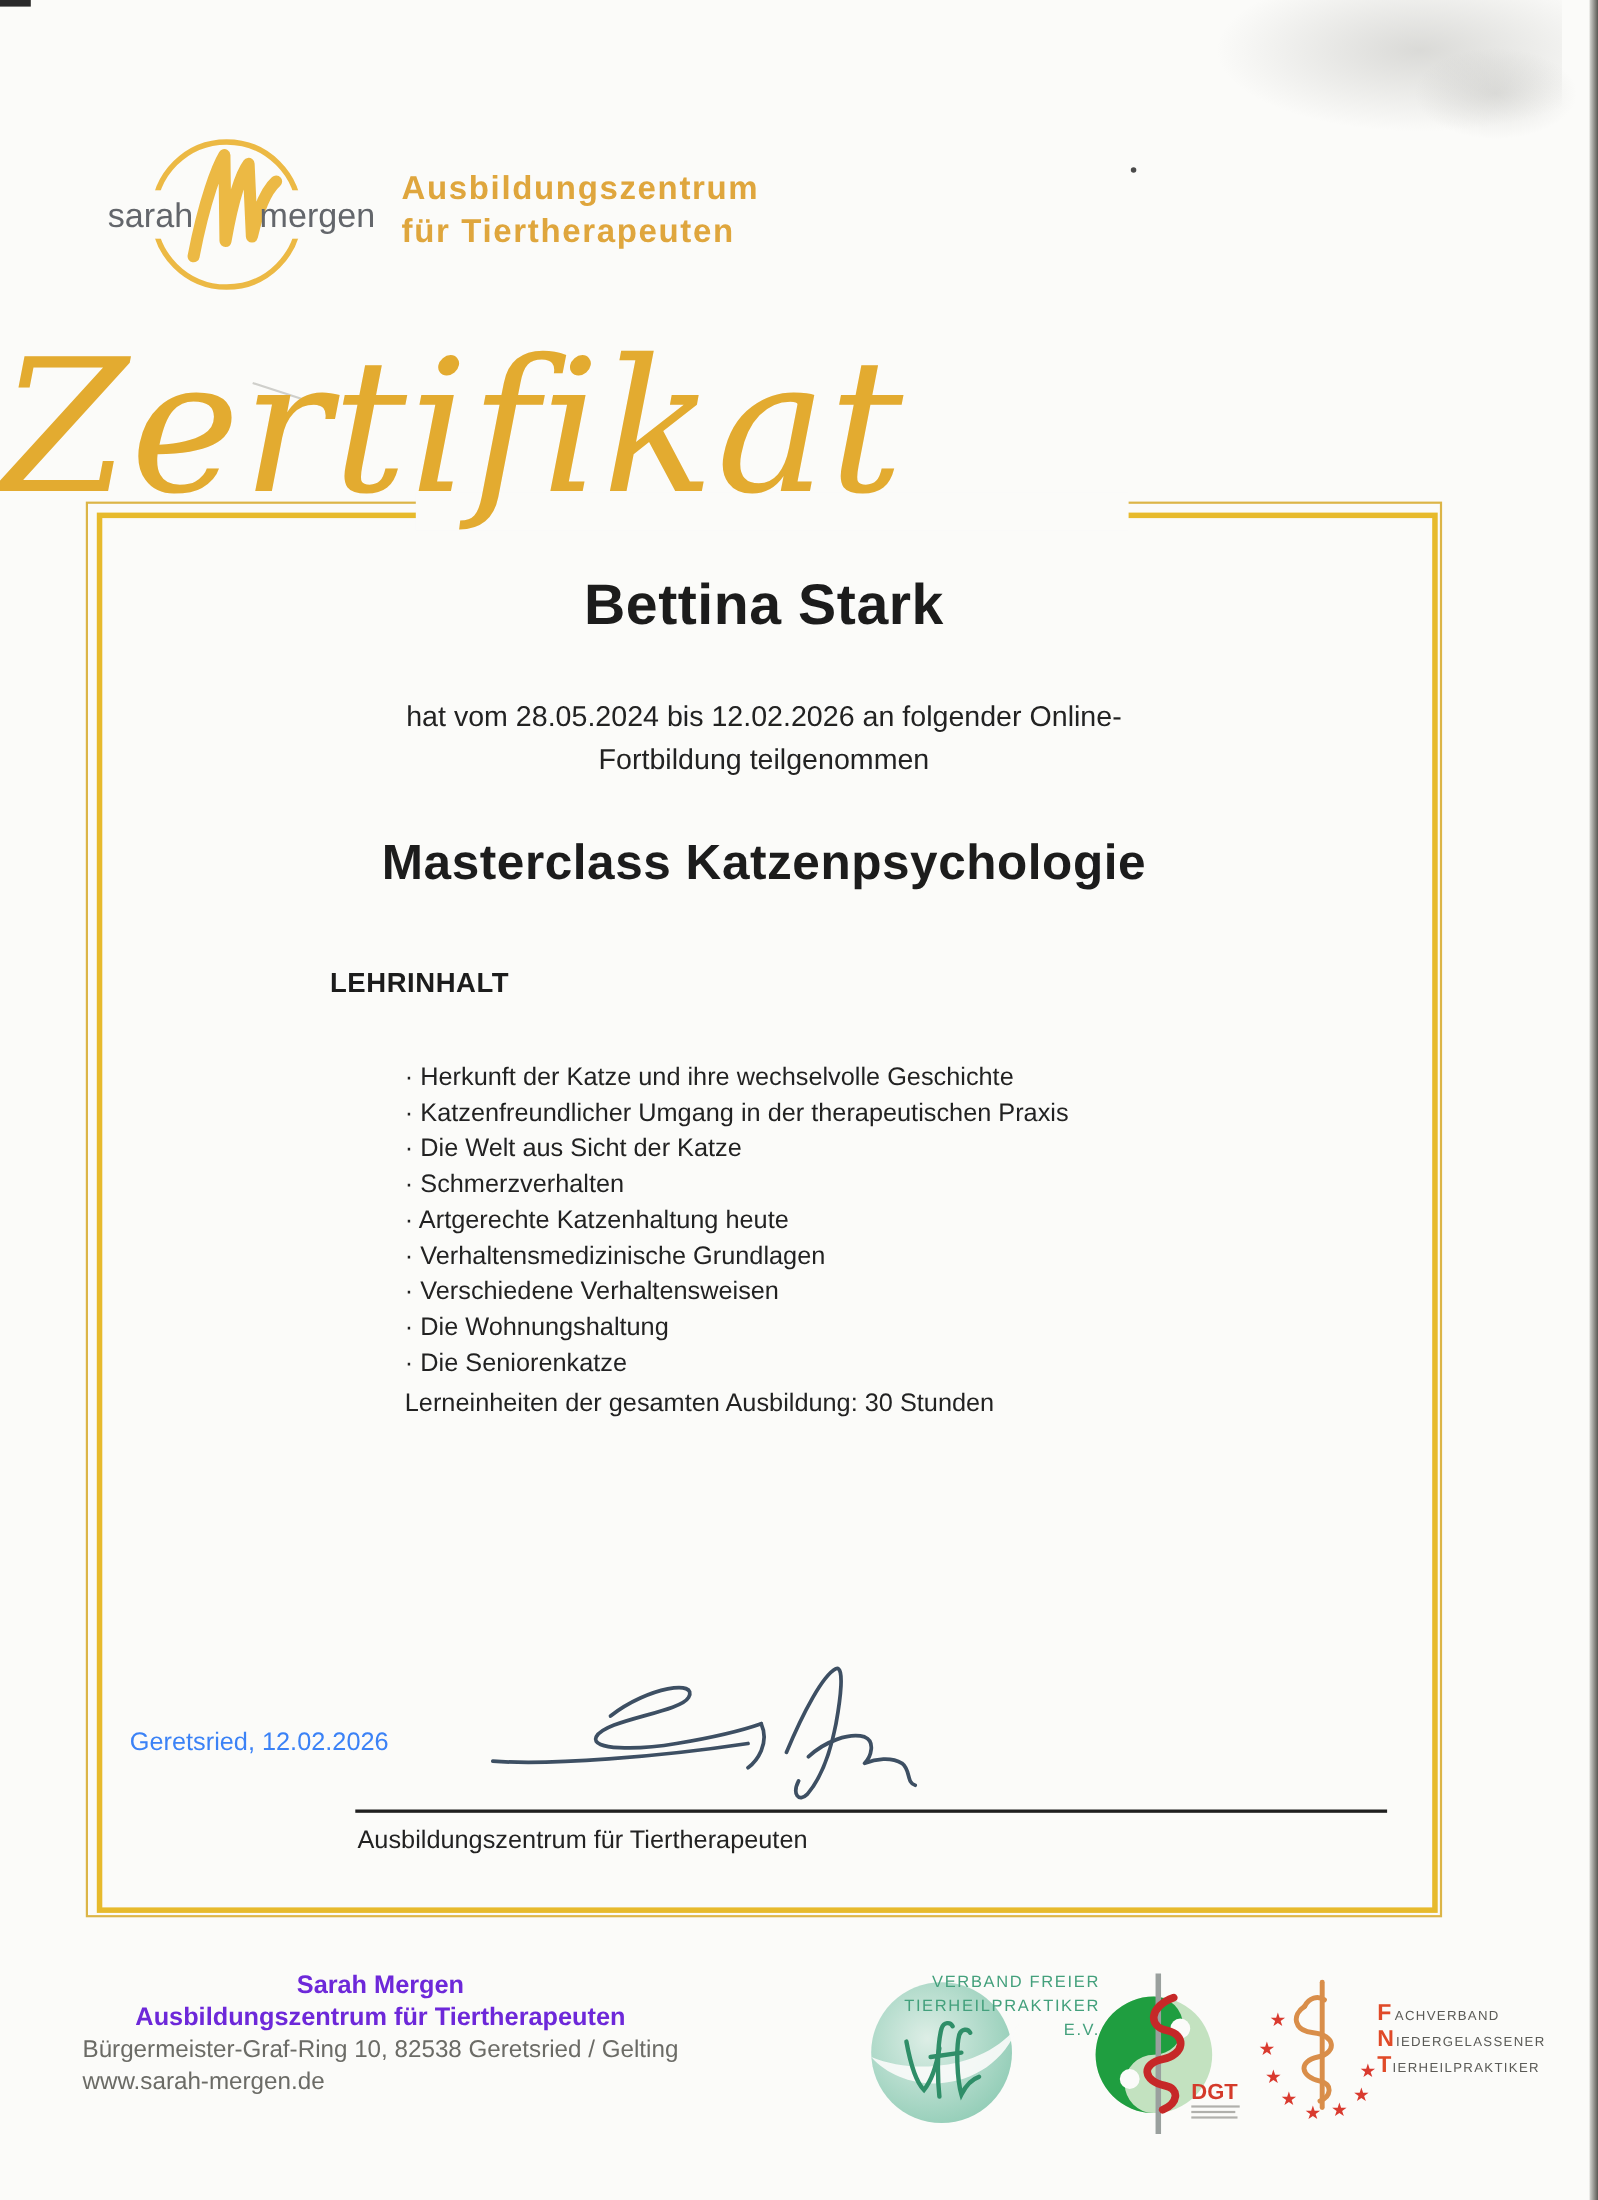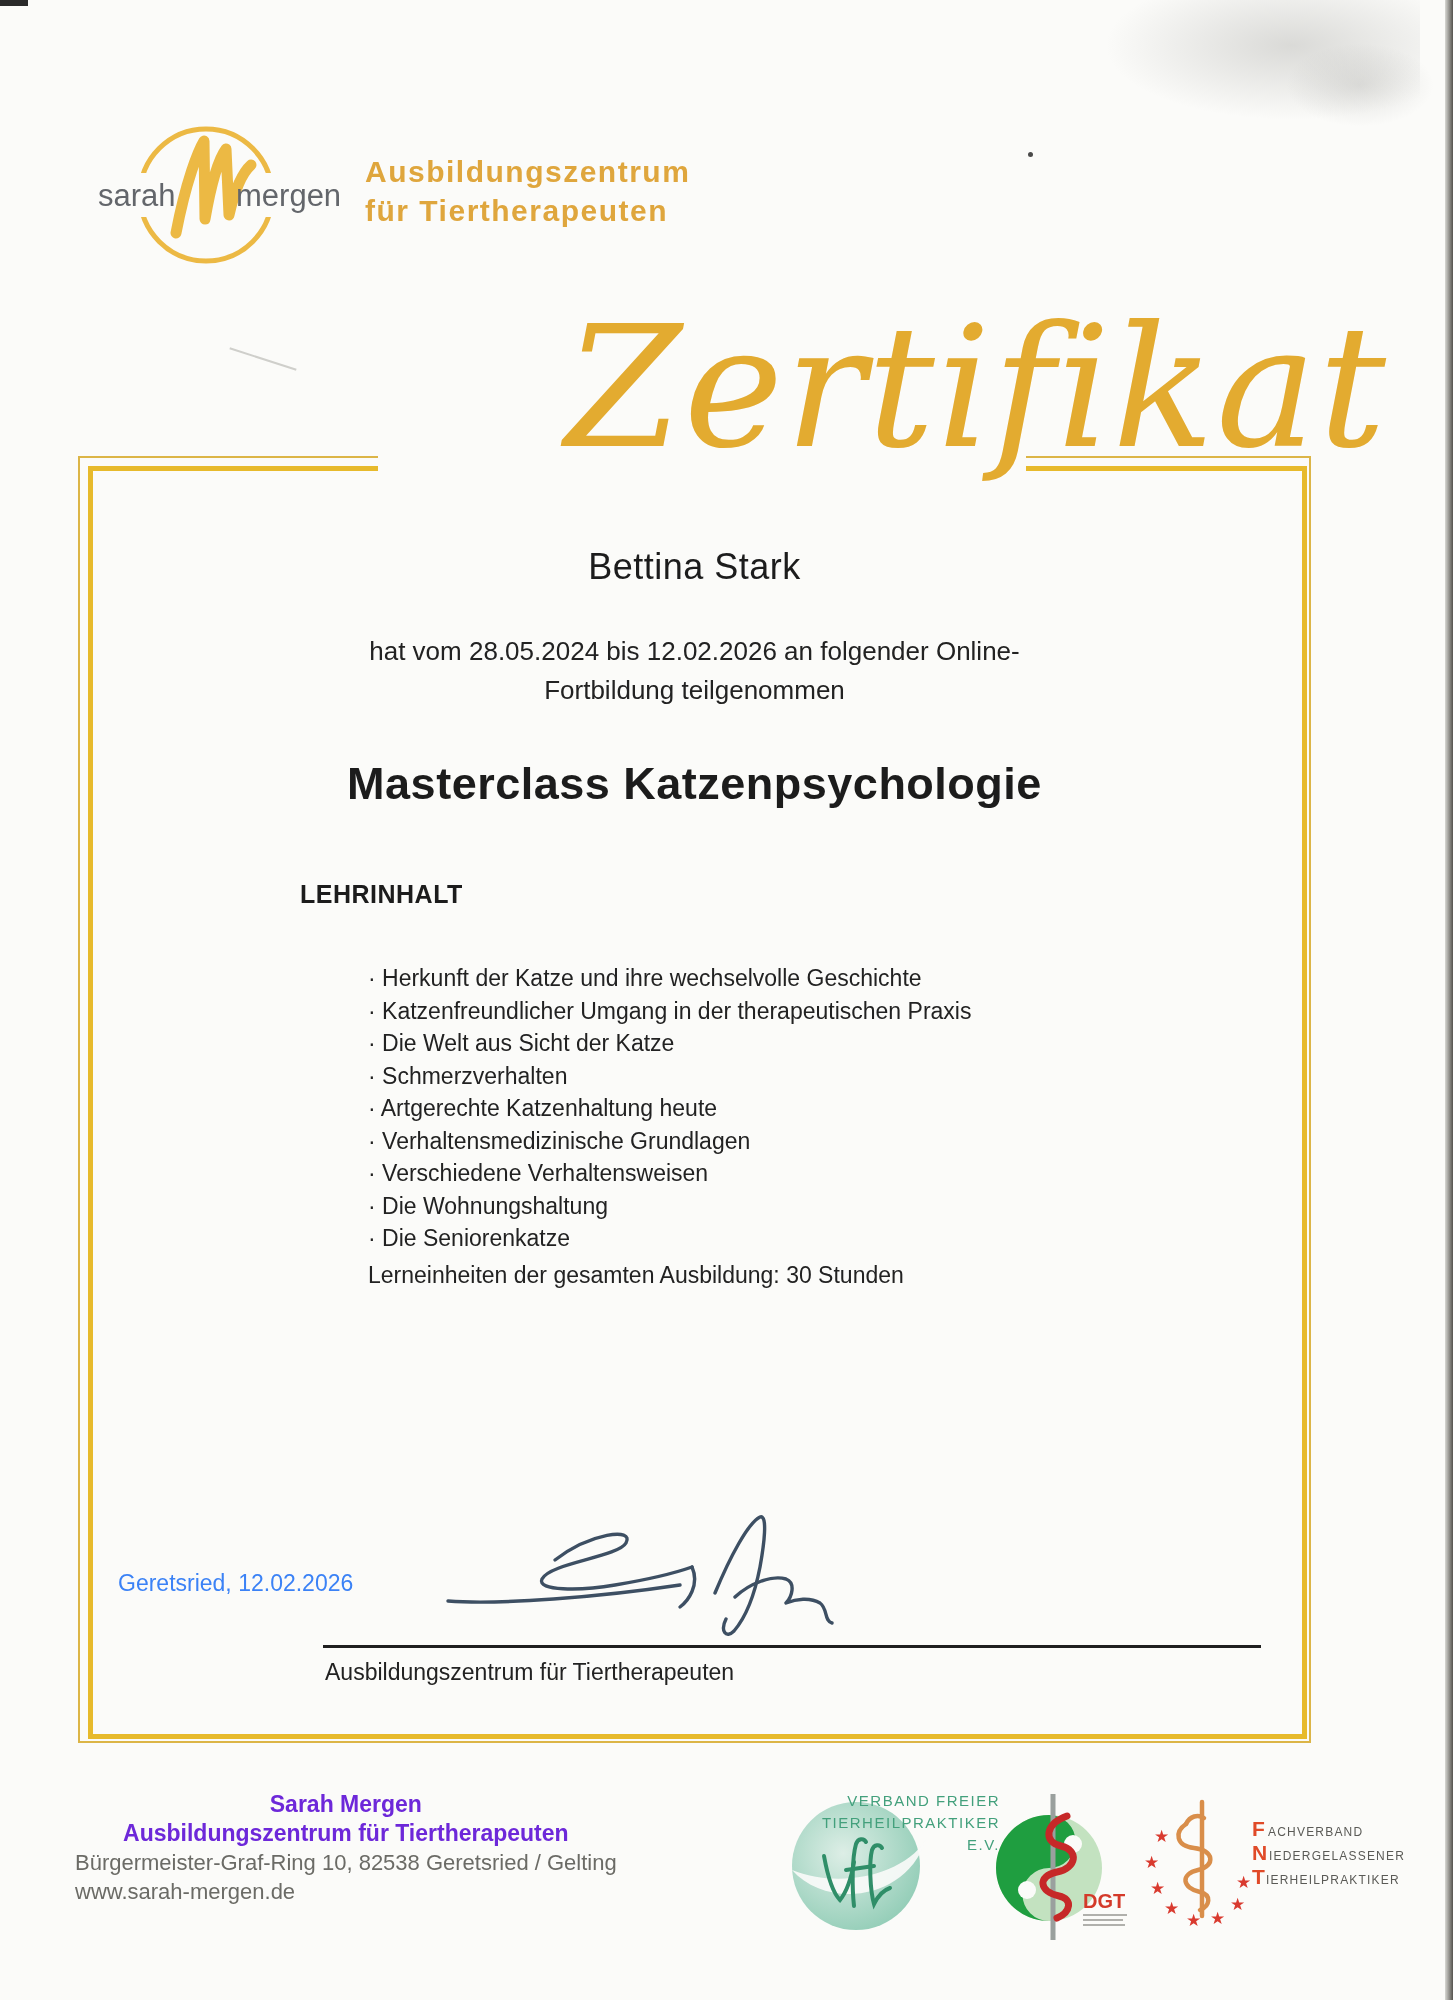--- a/index.html
+++ b/index.html
@@ -19,32 +19,32 @@
   .artifact-smudge2{left:1280px;top:40px;width:160px;height:90px;
     background:radial-gradient(ellipse at 50% 50%,rgba(140,140,136,0.22),rgba(140,140,136,0) 65%);}
   .artifact-dot{left:1028px;top:152px;width:5px;height:5px;border-radius:50%;background:#4a4a4a;}
   .artifact-crease{left:228px;top:358px;width:70px;height:2px;background:#cfcfcb;transform:rotate(18deg);}
 
   
   .org-name{left:365px;top:152px;font-size:30px;font-weight:bold;color:#dfa63d;
     letter-spacing:1.5px;line-height:39px;}
 
   
-  .cert-title{left:0;top:288px;width:1388px;text-align:right;
+  .cert-title{left:0;top:288px;width:1388px;text-align:left;
     font-family:"DejaVu Serif",serif;font-style:italic;font-weight:normal;
     font-size:168px;line-height:1.2;color:#e3ab30;letter-spacing:2px;}
 
   
   .frame-outer{left:78px;top:456px;width:1229px;height:1283px;border:2px solid #dcb547;}
   .frame-inner{left:88px;top:466px;width:1209px;height:1263px;border:5px solid #e7ba2c;}
   .frame-gap{left:378px;top:448px;width:648px;height:34px;background:#fbfbf9;}
 
   
   .center-col{left:78px;width:1233px;text-align:center;}
-  .recipient{top:546px;font-size:36px;font-weight:normal;letter-spacing:0.5px;}
+  .recipient{top:520px;font-size:52px;font-weight:bold;letter-spacing:0.5px;}
   .intro{top:632px;font-size:26px;line-height:39px;color:#222;}
   .course-title{top:758px;font-size:45px;font-weight:bold;letter-spacing:0.5px;}
   .content-heading{left:300px;top:880px;font-size:25px;font-weight:bold;letter-spacing:0.5px;}
   .topics{left:368px;top:962px;margin:0;padding:0;list-style:none;
     font-size:23px;line-height:32.5px;color:#222;}
   .topics li::before{content:"· ";}
   .hours{left:368px;top:1262px;font-size:23px;color:#222;}
   .place-date{left:118px;top:1570px;font-size:23px;color:#3b82f6;}
   .sig-line{left:323px;top:1645px;width:938px;height:3px;background:#1f1f1f;}
   .sig-caption{left:325px;top:1659px;font-size:23px;color:#222;}

